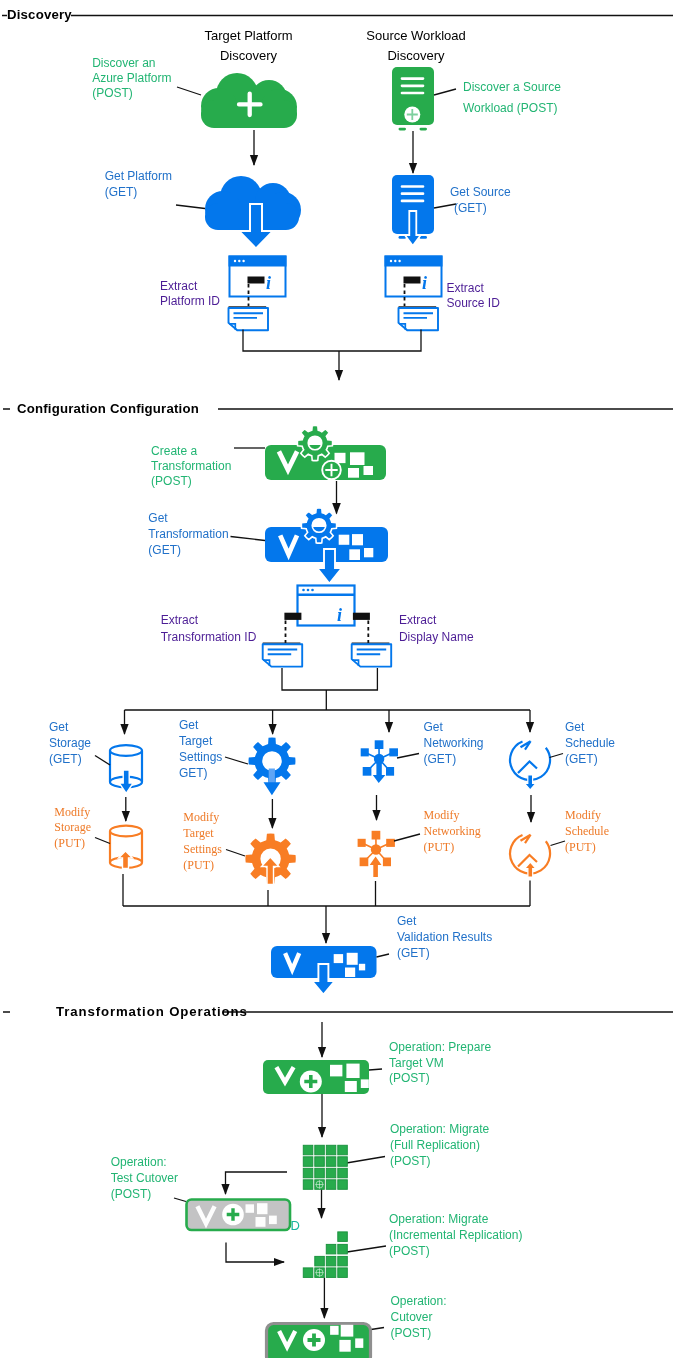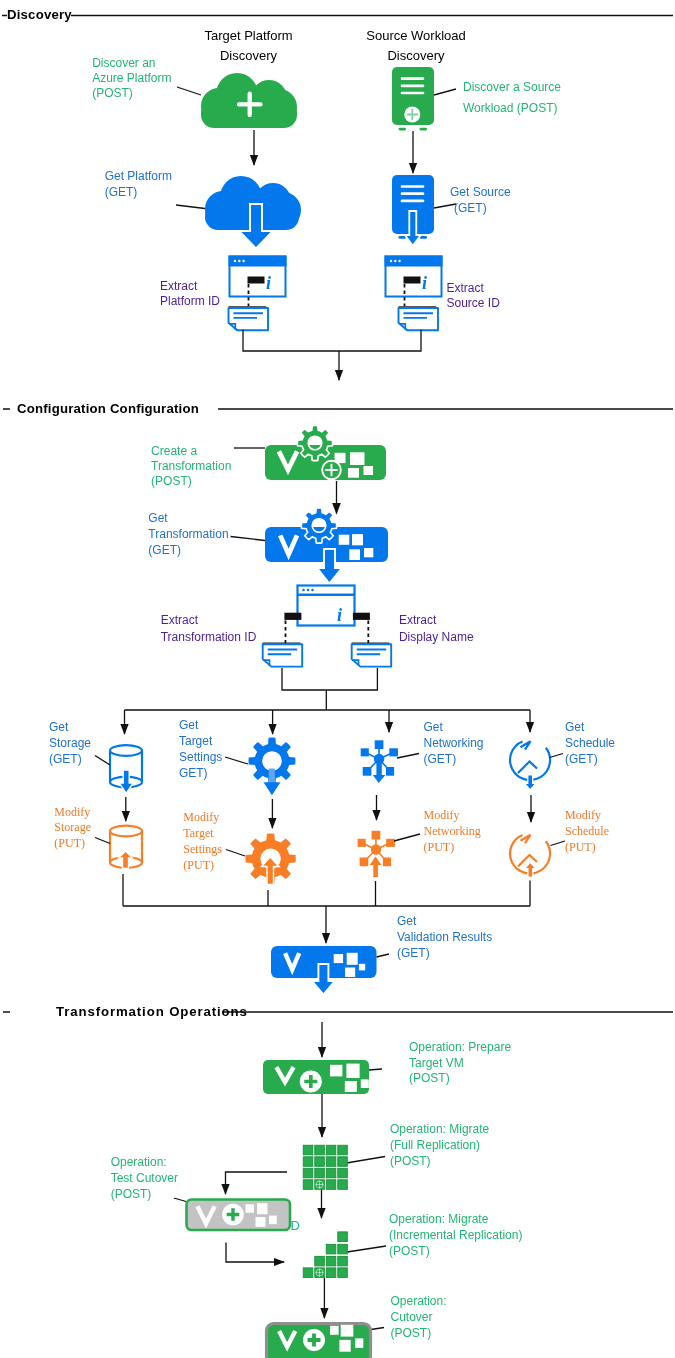--- a/index.html
+++ b/index.html
@@ -371,19 +371,19 @@
 <div class="t tr blu" style="right:584px;top:718.5px;">Get<br>Storage<br>(GET)</div>
 <div class="t tr org" style="right:584px;top:804.5px;line-height:15.5px;">Modify<br>Storage<br>(PUT)</div>
 <div class="t tr blu" style="right:452.7px;top:716.5px;">Get<br>Target<br>Settings<br>GET)</div>
 <div class="t tr org" style="right:453px;top:809px;">Modify<br>Target<br>Settings<br>(PUT)</div>
 <div class="t blu" style="left:423.5px;top:719px;">Get<br>Networking<br>(GET)</div>
 <div class="t org" style="left:423.5px;top:807px;">Modify<br>Networking<br>(PUT)</div>
 <div class="t blu" style="left:565px;top:719px;">Get<br>Schedule<br>(GET)</div>
 <div class="t org" style="left:565px;top:807px;">Modify<br>Schedule<br>(PUT)</div>
 <div class="t blu" style="left:397px;top:913px;">Get<br>Validation Results<br>(GET)</div>
 
-<div class="t grn" style="left:389px;top:1040px;line-height:15.5px;margin-left:20px;">Operation: Prepare<br>Target VM<br>(POST)</div>
+<div class="t grn" style="left:389px;top:1040px;line-height:15.5px;">Operation: Prepare<br>Target VM<br>(POST)</div>
 <div class="t grn" style="left:389.9px;top:1121px;">Operation: Migrate<br>(Full Replication)<br>(POST)</div>
 <div class="t tr grn" style="right:497px;top:1154px;">Operation:<br>Test Cutover<br>(POST)</div>
 <div class="t grn" style="left:389px;top:1211px;">Operation: Migrate<br>(Incremental Replication)<br>(POST)</div>
 <div class="t grn" style="left:390.5px;top:1293px;">Operation:<br>Cutover<br>(POST)</div>
 <div class="t" style="left:290.5px;top:1218px;color:#16b5a0;font-size:13px;">D</div>
 </div>
 
 </body></html>

